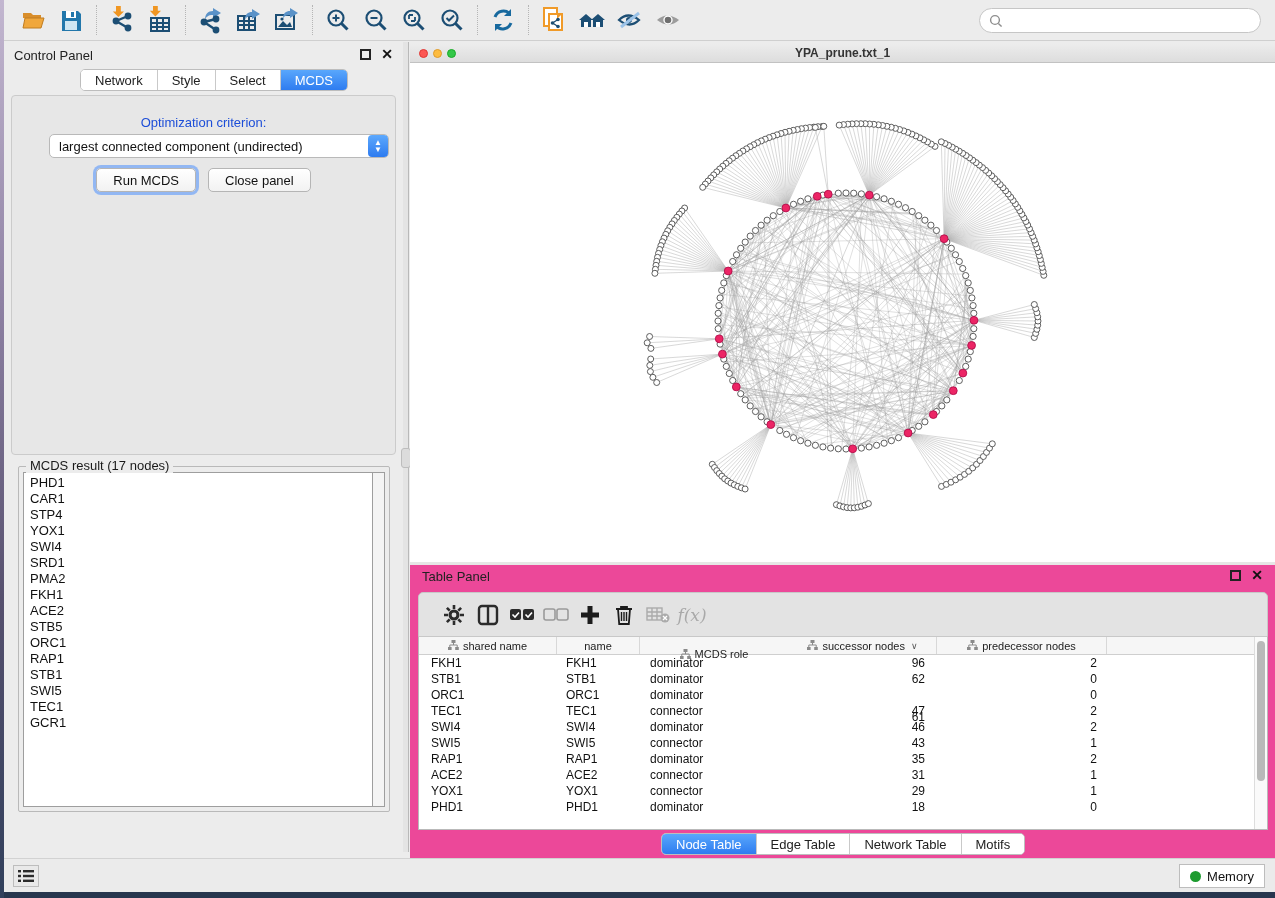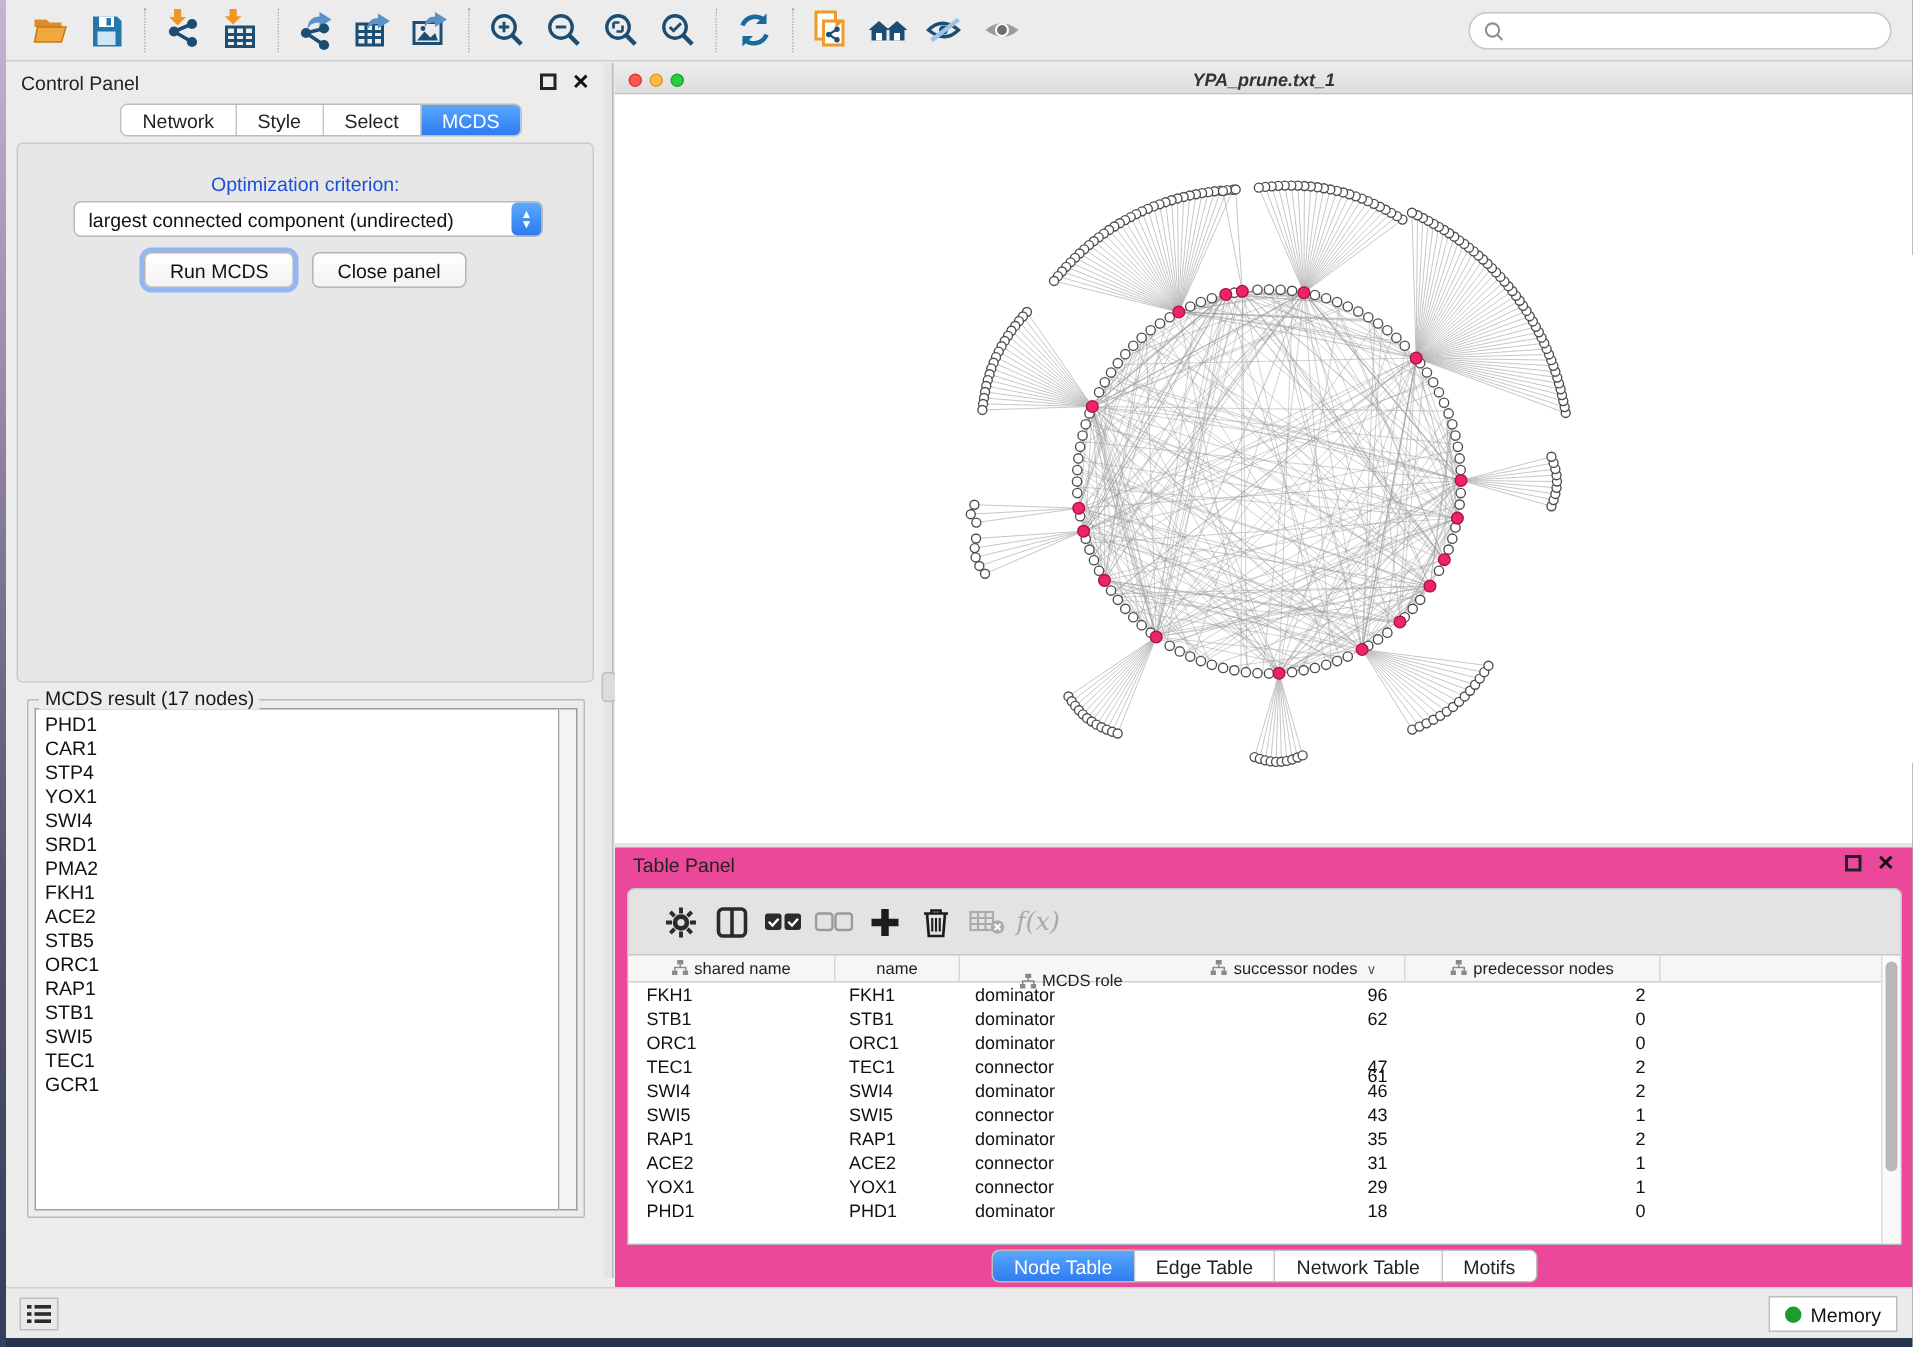--- a/index.html
+++ b/index.html
@@ -31,21 +31,21 @@
               background:#fff; overflow:hidden; height:22px; }
   .seg-tab { display:flex; align-items:center; justify-content:center; font-size:13px; color:#222;
              border-right:1px solid #c9c9c9; padding:0 14px; background:#fff; }
   .seg-tab:last-child { border-right:none; }
   .seg-tab.active { background:linear-gradient(#59a7fc,#2e7cf0); color:#fff; }
   .cp-tabs { left:76px; top:27px; }
 
   .cp-content { position:absolute; left:7px; top:53px; width:385px; height:360px;
                 background:#e7e7e7; border:1px solid #cbcbcb; border-radius:4px; }
   .opt-label { position:absolute; top:19px; width:100%; text-align:center; font-size:13px; color:#1d4ed8; }
-  .dropdown { position:absolute; left:37px; top:38px; width:313px; height:24px; background:#fff;
+  .dropdown { position:absolute; left:37px; top:38px; width:340px; height:24px; background:#fff;
               border:1px solid #b9b9b9; border-radius:5px; display:flex; align-items:center; }
   .dropdown .dd-text { flex:1; padding-left:9px; font-size:13px; color:#111; white-space:nowrap; overflow:hidden; }
   .dd-stepper { width:20px; height:22px; border-radius:4px; background:linear-gradient(#5da9fd,#2d7bf0);
                 display:flex; flex-direction:column; align-items:center; justify-content:center; color:#fff; }
   .dd-stepper span { font-size:8px; line-height:7px; }
   .btn-row { position:absolute; top:72px; width:100%; display:flex; justify-content:center; gap:12px; }
   .push-btn { height:24px; padding:0 16px; background:linear-gradient(#ffffff,#f2f2f2);
               border:1px solid #b5b5b5; border-radius:5px; font-size:13px; color:#111;
               display:flex; align-items:center; }
   .push-btn.focused { box-shadow:0 0 0 3px rgba(77,144,254,.55); }
@@ -65,21 +65,21 @@
   .v-grip { position:absolute; left:397px; top:448px; width:10px; height:20px; background:#dcdcdc;
             border:1px solid #bdbdbd; border-radius:3px; }
 
   
   .net-window { position:absolute; left:406px; top:42px; right:0; height:520px; }
   .net-titlebar { position:absolute; left:0; top:2px; right:0; height:19px;
                   background:linear-gradient(#ececec,#dddddd); border-bottom:1px solid #c2c2c2;
                   display:flex; align-items:center; }
   .traffic { display:flex; gap:5px; margin-left:9px; }
   .light { width:9px; height:9px; border-radius:50%; }
-  .net-title { position:absolute; width:100%; text-align:center; font-size:12px; font-weight:700; color:#333;font-style:italic; }
+  .net-title { position:absolute; width:100%; text-align:center; font-size:12px; font-weight:700; color:#333; }
   .net-canvas { position:absolute; left:0; top:21px; right:0; bottom:0; background:#fff; }
 
   
   .h-split { position:absolute; left:406px; right:0; top:562px; height:3px; background:#e6e6e6; }
   .table-panel { position:absolute; left:406px; right:0; top:565px; height:293px; background:#ec4899; }
   .tp-title { position:absolute; left:12px; top:4px; font-size:13px; color:#222; }
   .tp-toolbar { position:absolute; left:8px; top:27px; right:7px; height:45px; background:#e3e3e3;
                 border:1px solid #c8c8c8; border-radius:5px 5px 0 0; display:flex; align-items:center; padding-left:18px; }
   .tp-ibtn { width:34px; height:34px; display:flex; align-items:center; justify-content:center; }
   .fx-label { font-family:"DejaVu Serif", serif; font-style:italic; font-size:17px; color:#a9a9a9; }

